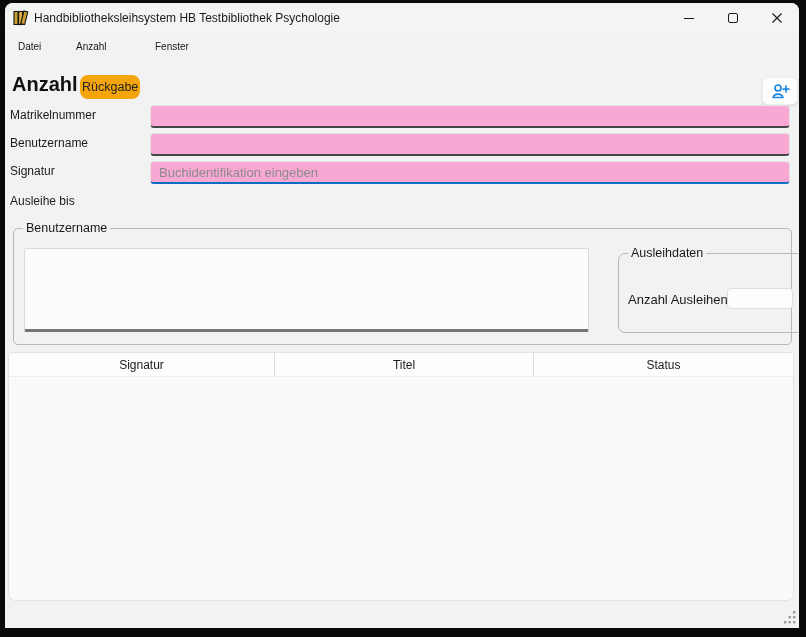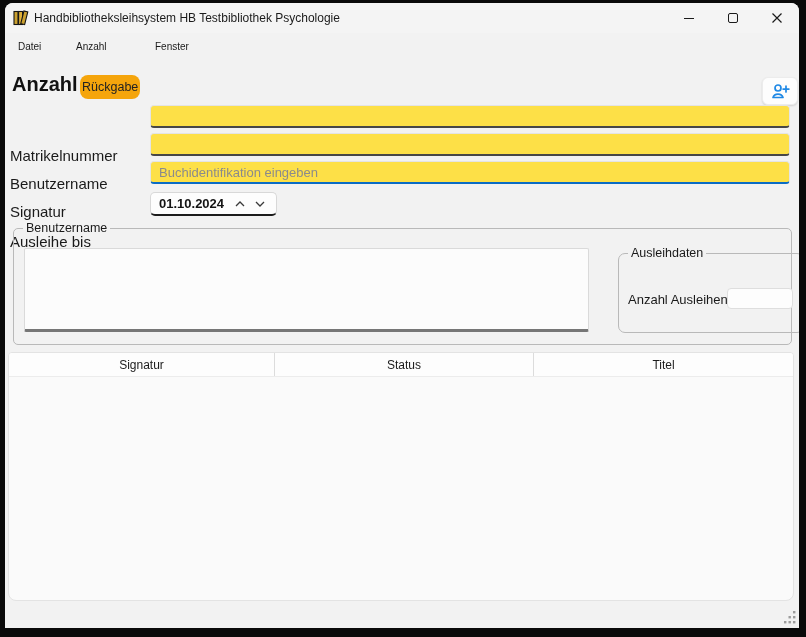--- a/index.html
+++ b/index.html
@@ -30,25 +30,25 @@
   .mode-title { position:absolute; left:7px; top:70px; font-size:20px; font-weight:700; color:#111; }
   .mode-badge { position:absolute; left:75px; top:72px; height:24px; line-height:24px;
                 padding:0 2px; background:#f5a50c; border-radius:8px;
                 font-size:12.5px; color:#222; }
   .adduser-btn { position:absolute; left:757px; top:74px; width:36px; height:28px;
                  background:#fdfdfd; border:1px solid #ececec; border-radius:6px;
                  box-shadow:0 1px 2px rgba(0,0,0,.14); display:flex;
                  align-items:center; justify-content:center; }
 
   
-  .fld-label { position:absolute; left:5px; font-size:15px; color:#1a1a1a;margin-top:39px; }
+  .fld-label { position:absolute; left:5px; font-size:12px; color:#1a1a1a; }
   .lab-0 { top:105px; } .lab-1 { top:133px; } .lab-2 { top:161px; } .lab-3 { top:191px; }
 
   .entry { position:absolute; left:145px; width:640px; height:23px;
-           background:#fde047; border:1px solid #e4e4e4; border-bottom:2px solid #474747;
+           background:#f9a8d4; border:1px solid #e4e4e4; border-bottom:2px solid #474747;
            border-radius:4px; font-family:"Liberation Sans",sans-serif;
            font-size:13px; color:#1a1a1a; padding:0 8px; outline:none; }
   .entry::placeholder { color:#8b8b8b; opacity:1; }
   .ent-0 { top:102px; } .ent-1 { top:130px; }
   .ent-2 { top:158px; border-bottom-color:#0b6cc4; }
 
   .spin { position:absolute; left:145px; top:189px; width:127px; height:24px;
           background:#fdfdfd; border:1px solid #d8d8d8; border-bottom:2px solid #1c1c1c;
           border-radius:5px; display:flex; align-items:center; padding:0 6px 0 8px; }
   .spin-value { flex:1; font-size:13px; font-weight:600; color:#141414; }
@@ -129,51 +129,38 @@
 
     <div class="fld-label lab-0">Matrikelnummer</div>
     <div class="fld-label lab-1">Benutzername</div>
     <div class="fld-label lab-2">Signatur</div>
     <div class="fld-label lab-3">Ausleihe bis</div>
 
     <input class="entry ent-0" value="" style="">
     <input class="entry ent-1" value="" style="">
     <input class="entry ent-2" placeholder="Buchidentifikation eingeben" style="">
 
-    <div class="spin">
-      <div class="spin-value">01.10.2024</div>
-      <div class="spin-btn">
-        <svg width="12" height="8" viewBox="0 0 12 8">
-          <path d="M2 6 L6 2 L10 6" fill="none" stroke="#3a3a3a" stroke-width="1.3"></path>
-        </svg>
-      </div>
-      <div class="spin-btn">
-        <svg width="12" height="8" viewBox="0 0 12 8">
-          <path d="M2 2 L6 6 L10 2" fill="none" stroke="#3a3a3a" stroke-width="1.3"></path>
-        </svg>
-      </div>
-    </div>
 
     <div class="group grp-nutzer">
       <div class="legend">Benutzername</div>
 
       <textarea class="userdata-area" style=""></textarea>
 
       <div class="group grp-ausleih">
         <div class="legend">Ausleihdaten</div>
         <div class="anzahl-label">Anzahl Ausleihen</div>
         <input class="anzahl-input" value="" style="">
       </div>
     </div>
 
     <div class="table">
       <div class="thead">
         <div class="th th-0">Signatur</div>
+        <div class="th th-1">Titel</div>
         <div class="th th-2">Status</div>
-        <div class="th th-1">Titel</div>
       </div>
       <div class="tbody"></div>
     </div>
 
     <svg class="grip" viewBox="0 0 12 14">
       <rect x="9" y="1" width="2.4" height="2.4" fill="#9c9c9c"></rect>
       <rect x="9" y="6" width="2.4" height="2.4" fill="#9c9c9c"></rect>
       <rect x="4.5" y="6" width="2.4" height="2.4" fill="#9c9c9c"></rect>
       <rect x="9" y="11" width="2.4" height="2.4" fill="#9c9c9c"></rect>
       <rect x="4.5" y="11" width="2.4" height="2.4" fill="#9c9c9c"></rect>

